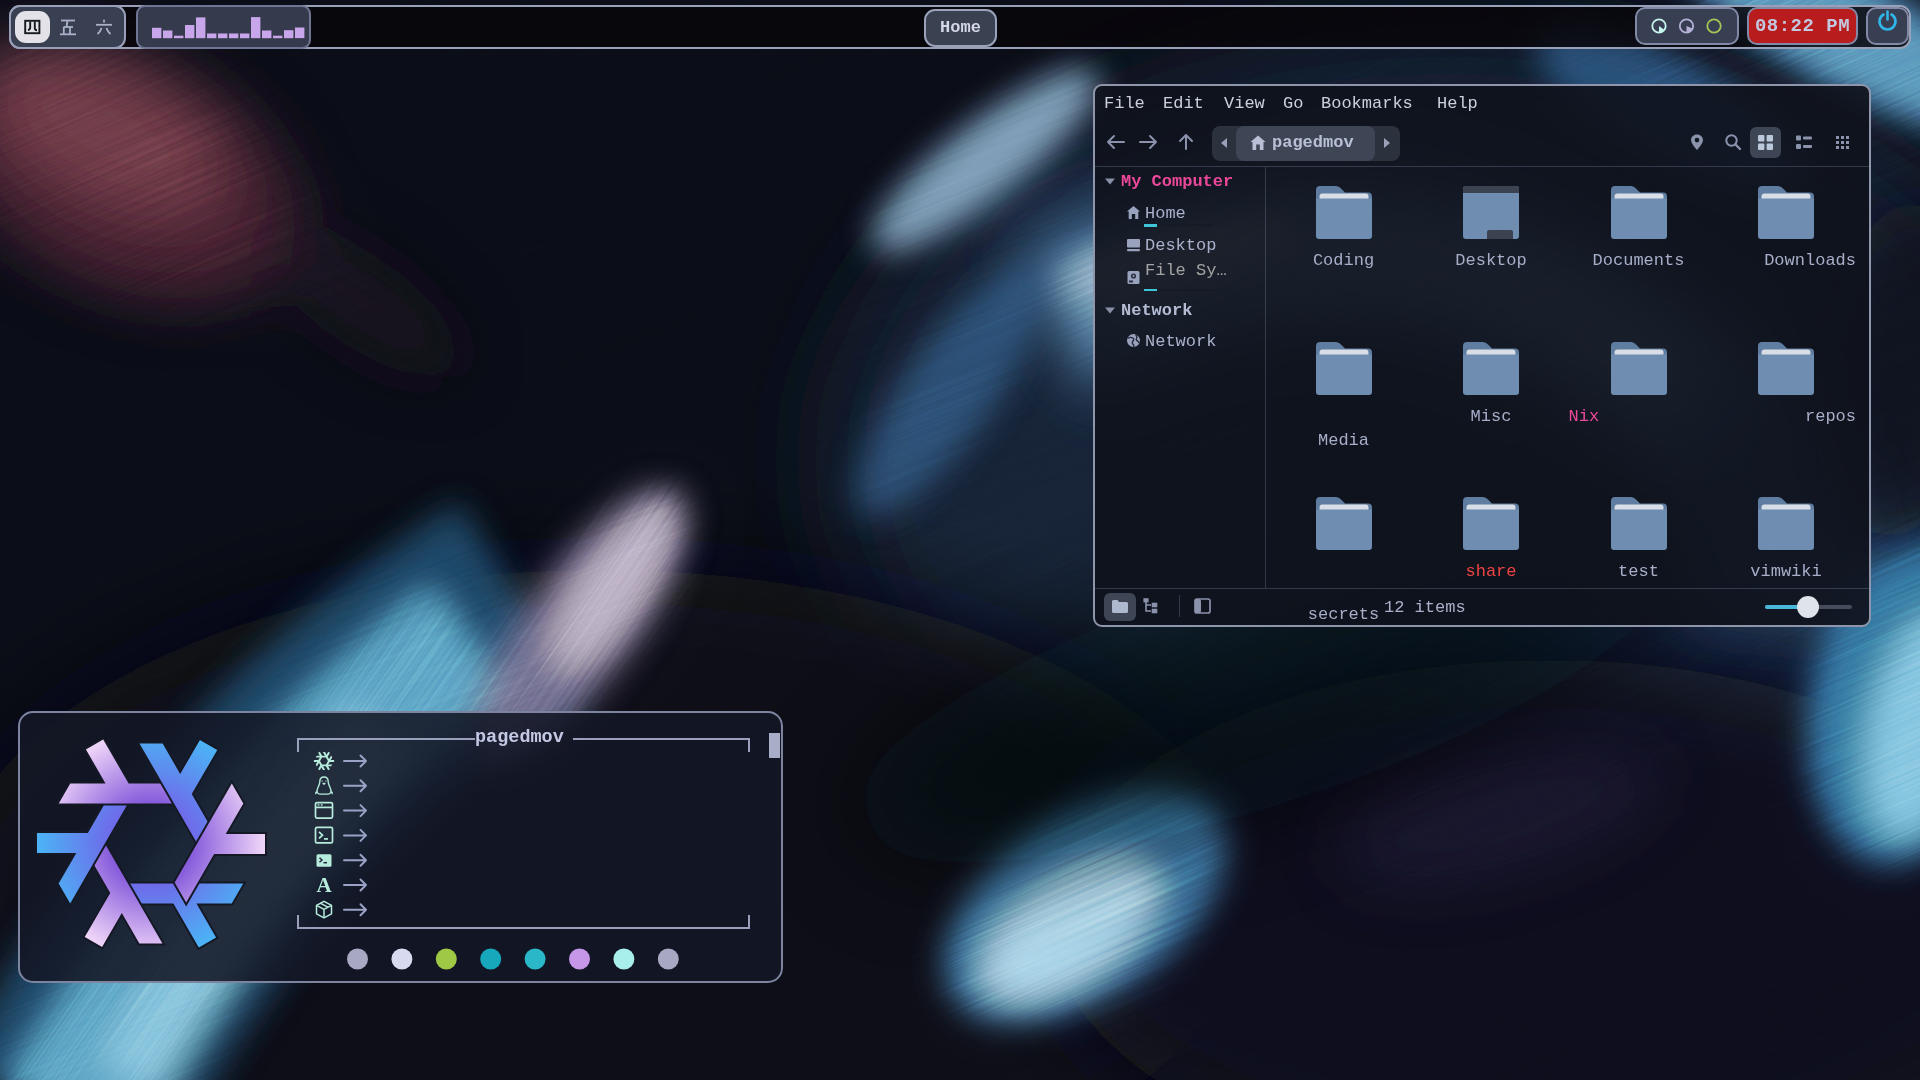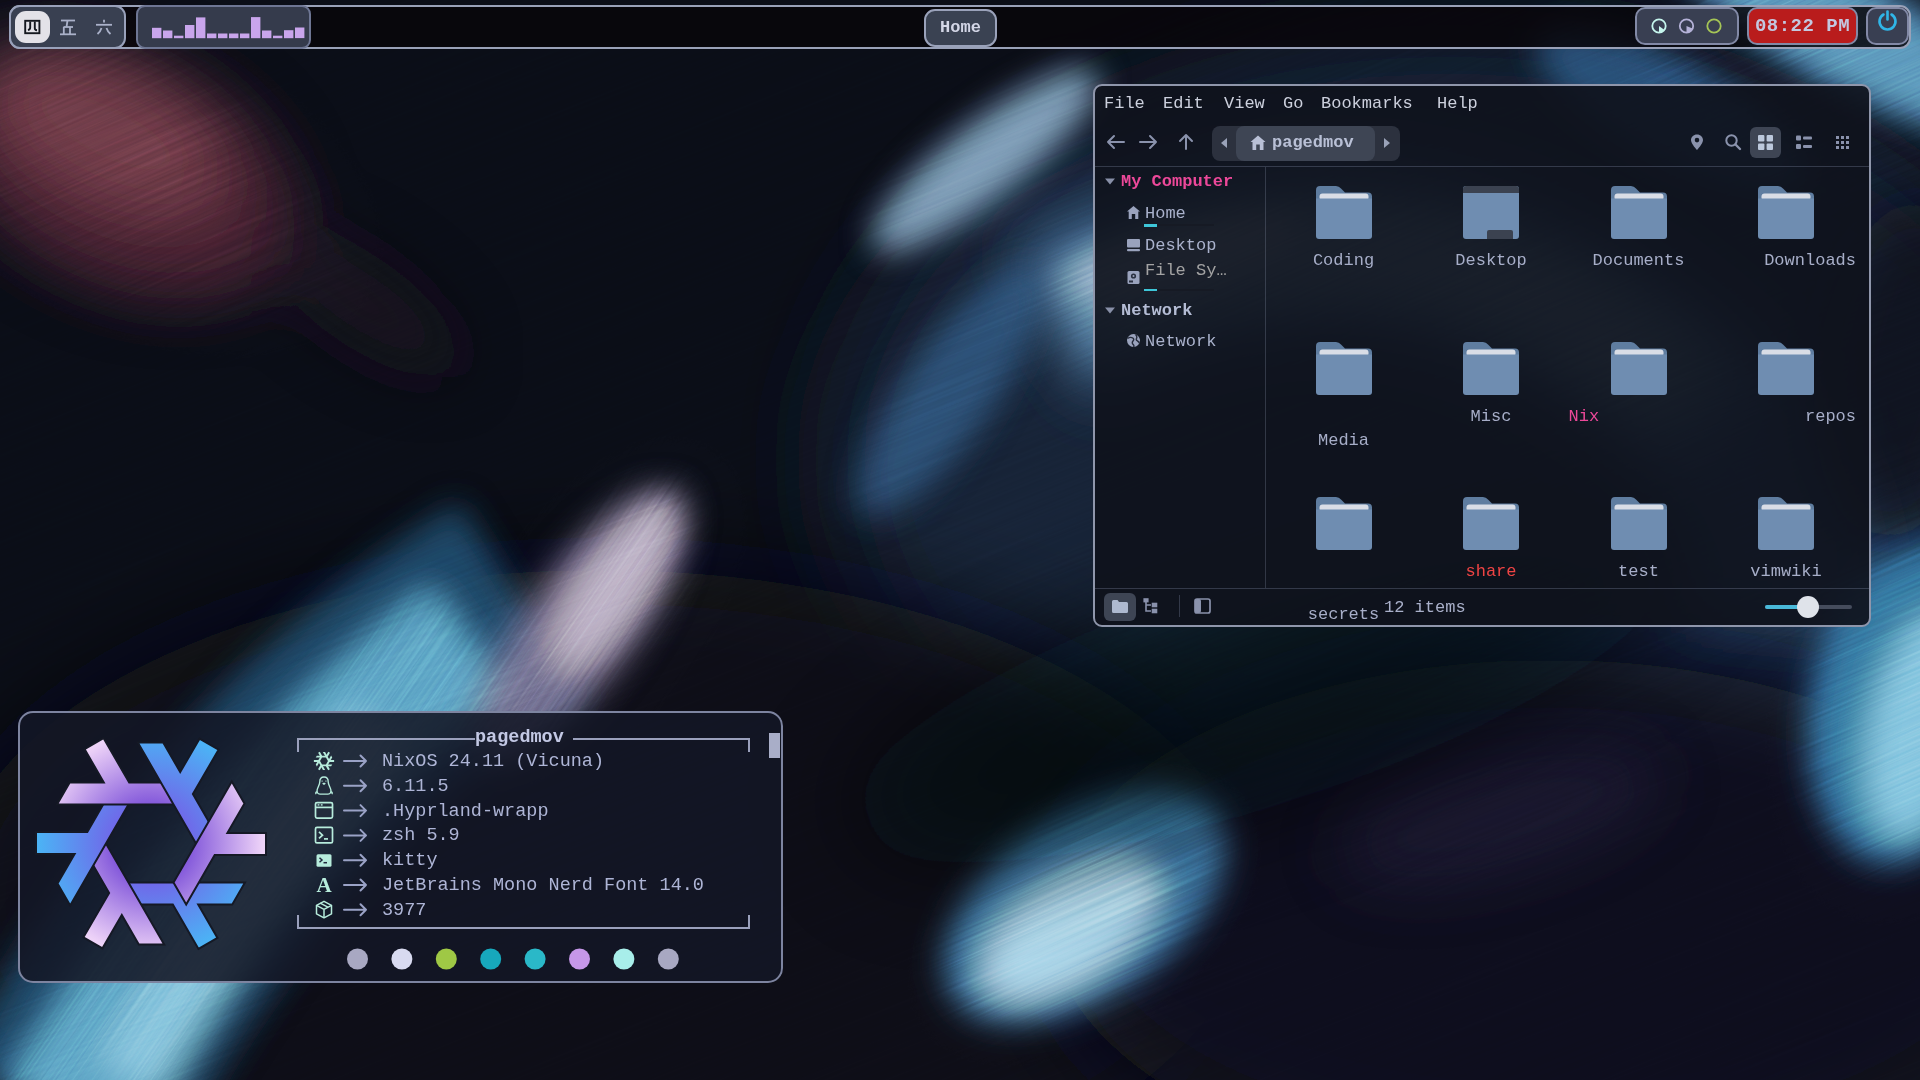--- a/index.html
+++ b/index.html
@@ -404,27 +404,20 @@
 <svg class="abs" style="left:290px;top:725px" width="475" height="215" viewBox="0 0 475 215">
   <g stroke="#9aa0bc" stroke-width="2" fill="none">
     <path d="M8,27 L8,14 L185,14"></path>
     <path d="M283,14 L459,14 L459,27"></path>
     <path d="M8,190 L8,203 L459,203 L459,190"></path>
   </g>
 </svg>
 <div class="abs" style="left:475px;top:726.5px;color:#c3c8e4;font:bold 18.5px 'Liberation Mono',monospace;">pagedmov</div>
 <div class="abs" style="left:769px;top:733px;width:11px;height:25px;background:#a9aec8;"></div>
 
-<div class="abs" id="rows" style="left:382px;top:750px;color:#aeb5d6;font:18.5px 'Liberation Mono',monospace;line-height:24.8px;white-space:pre;">NixOS 24.11 (Vicuna)
-6.11.5
-.Hyprland-wrapp
-zsh 5.9
-kitty
-JetBrains Mono Nerd Font 14.0
-3977</div>
 <svg class="abs" style="left:340px;top:750px" width="36" height="174" viewBox="0 0 36 174">
   <g stroke="#9aa2c6" stroke-width="2" fill="none" stroke-linecap="round" stroke-linejoin="round">
     <path d="M4,11 L26,11 M20.5,5.5 L26,11 L20.5,16.5"></path>
     <path d="M4,35.8 L26,35.8 M20.5,30.3 L26,35.8 L20.5,41.3"></path>
     <path d="M4,60.6 L26,60.6 M20.5,55.1 L26,60.6 L20.5,66.1"></path>
     <path d="M4,85.4 L26,85.4 M20.5,79.9 L26,85.4 L20.5,90.9"></path>
     <path d="M4,110.2 L26,110.2 M20.5,104.7 L26,110.2 L20.5,115.7"></path>
     <path d="M4,135 L26,135 M20.5,129.5 L26,135 L20.5,140.5"></path>
     <path d="M4,159.8 L26,159.8 M20.5,154.3 L26,159.8 L20.5,165.3"></path>
   </g>

